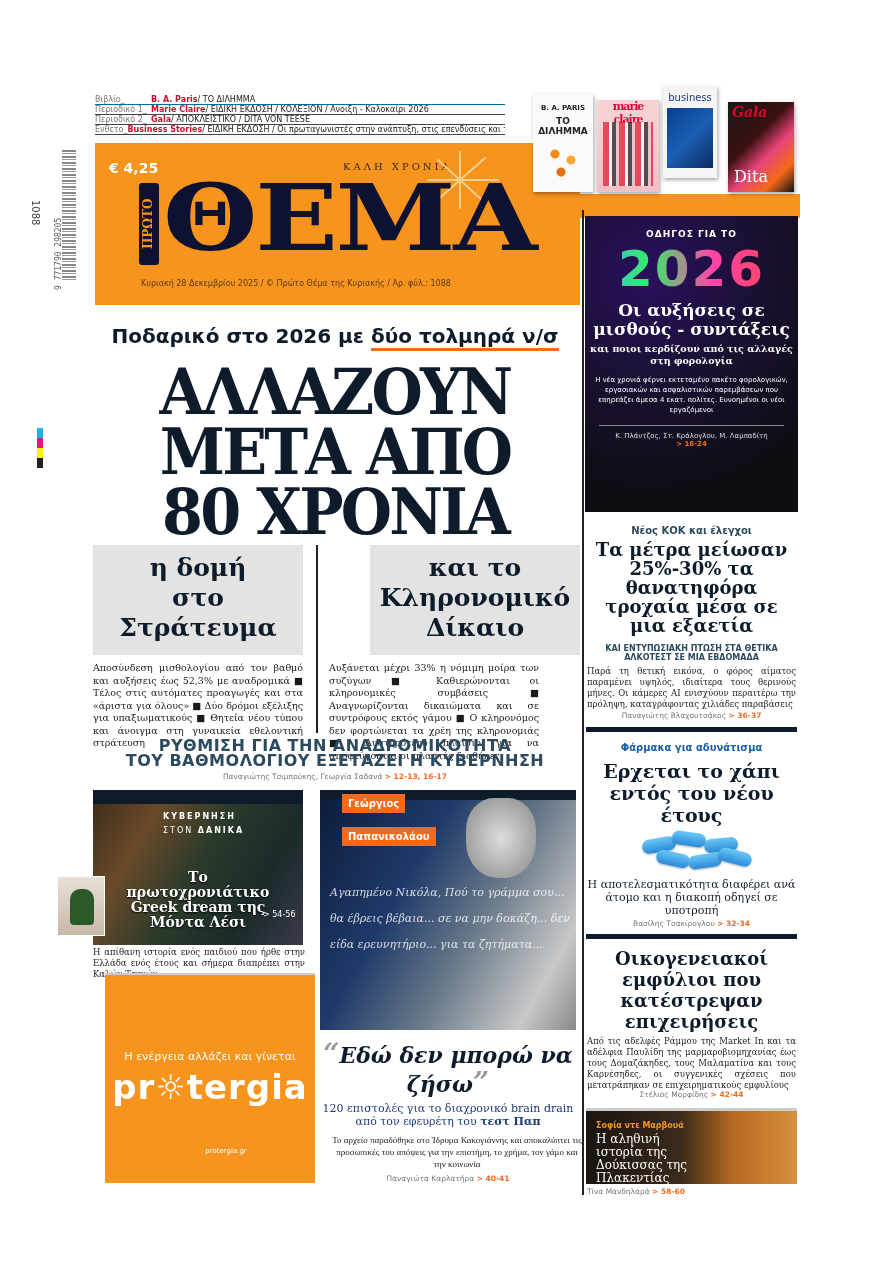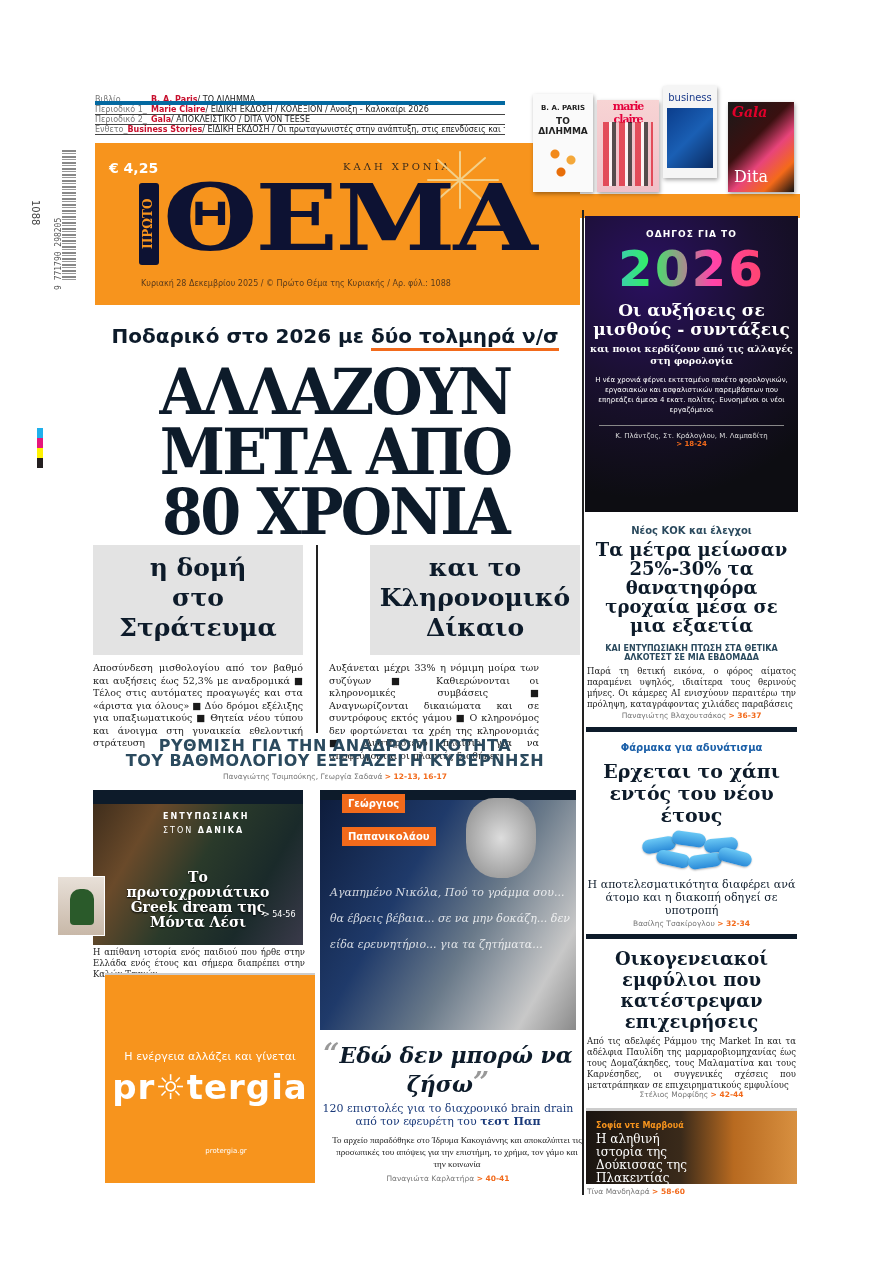--- a/index.html
+++ b/index.html
@@ -13,21 +13,21 @@
       background: repeating-linear-gradient(180deg, #888 0 2px, #fff 2px 3px, #999 3px 4px, #fff 4px 6px); }
     .barcode-num { left: 54px; top: 150px; width: 10px; height: 140px; font-size: 8px; color:#555;
       writing-mode: vertical-rl; transform: rotate(180deg); font-family: "DejaVu Sans Mono", monospace; }
     .issue-vert { left: 30px; top: 200px; font-size: 10px; color: #444; writing-mode: vertical-rl; }
     .cmyk { left: 37px; top: 428px; width: 6px; }
     .cmyk div { height: 10px; }
 
     
     .supp { left: 95px; top: 95px; width: 410px; font-size: 8px; }
     .supp-row { display: flex; height: 10px; line-height: 10px; border-bottom: 1px solid #444; white-space: nowrap; overflow: hidden; }
-    .supp-row:first-child { border-bottom: 4px solid #0369a1; }
+    .supp-row:first-child { border-bottom: 1px solid #0369a1; }
     .supp-label { width: 56px; color: #777; }
     .supp-brand { color: #c8102e; font-weight: bold; }
     .supp-rest { color: #222; }
 
     
     .covers { left: 533px; top: 86px; width: 262px; height: 108px; }
     .cover { position: absolute; box-shadow: 1px 2px 4px rgba(0,0,0,.35); overflow: hidden; }
     .cov-book { left: 0; top: 8px; width: 60px; height: 98px; background: #fafafa; color:#222; font-size: 7px; text-align: center; }
     .cov-book .t { font-size: 9px; margin-top: 14px; font-weight: bold; }
     .cov-book .dots { margin: 6px auto 0; width: 40px; height: 40px;
@@ -235,21 +235,21 @@
   <div>ΡΥΘΜΙΣΗ ΓΙΑ ΤΗΝ ΑΝΑΔΡΟΜΙΚΟΤΗΤΑ</div>
   <div>ΤΟΥ ΒΑΘΜΟΛΟΓΙΟΥ ΕΞΕΤΑΖΕΙ Η ΚΥΒΕΡΝΗΣΗ</div>
 </div>
 <div class="abs byline by-main">
   <span>Παναγιώτης Τσιμπούκης, Γεωργία Σαδανά </span><span class="pg">&gt; 12-13, 16-17</span>
 </div>
 
 <div class="abs int-img">
   <div class="topbar"></div>
   <div class="int-tag">
-    <div>ΕΝΤΥΠΩΣΙΑΚΗ</div>
+    <div>ΚΥΒΕΡΝΗΣΗ</div>
     <div><span class="sm">ΣΤΟΝ </span><span>ΔΑΝΙΚΑ</span></div>
   </div>
   <div class="int-title">Το πρωτοχρονιάτικο Greek dream της Μόντα Λέσι</div>
   <div class="int-pg">&gt; 54-56</div>
 </div>
 <div class="abs int-inset">
     <div class="fig"></div>
   </div>
 <div class="abs body-text int-cap">Η απίθανη ιστορία ενός παιδιού που ήρθε στην Ελλάδα ενός έτους και σήμερα διαπρέπει στην Καλών Τεχνών</div>
 

